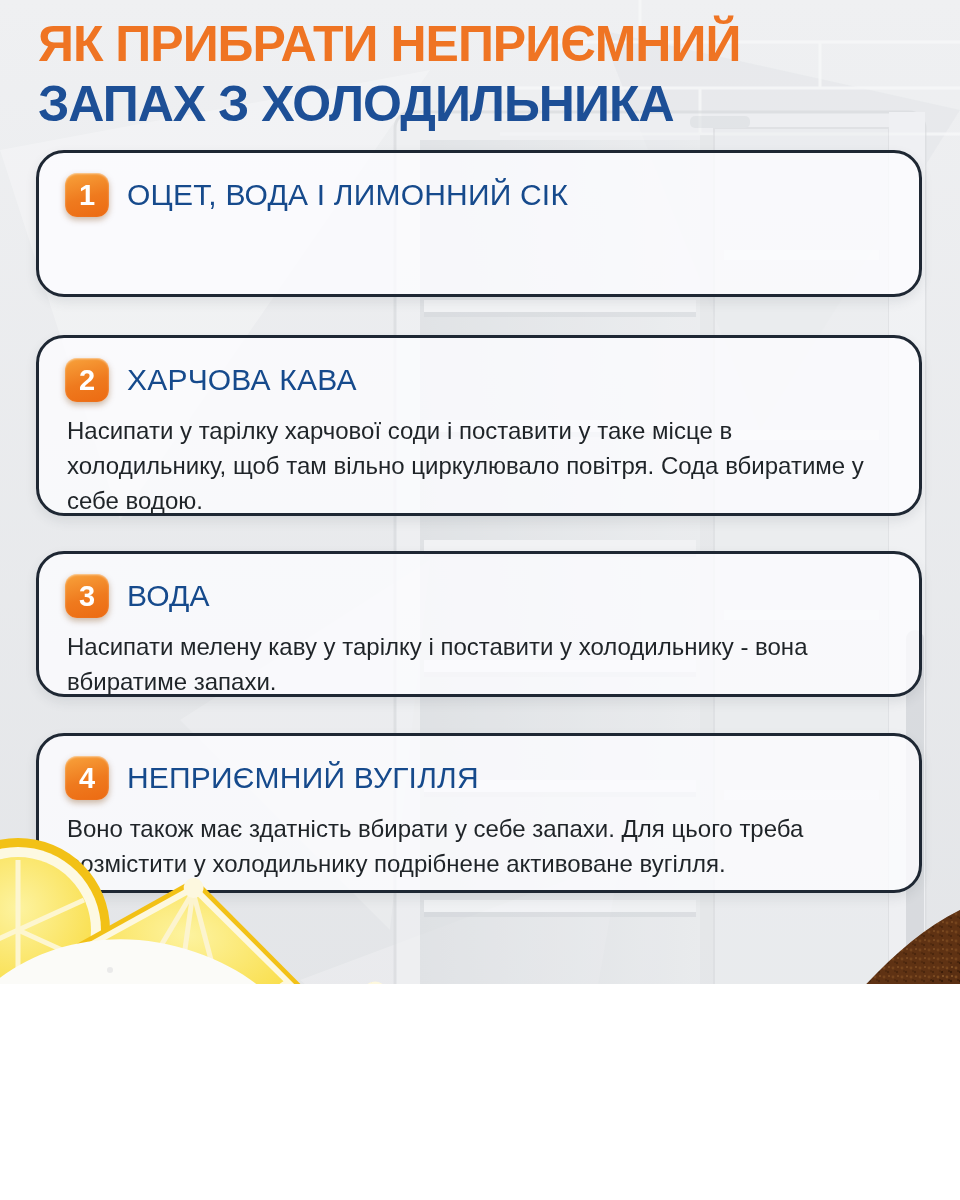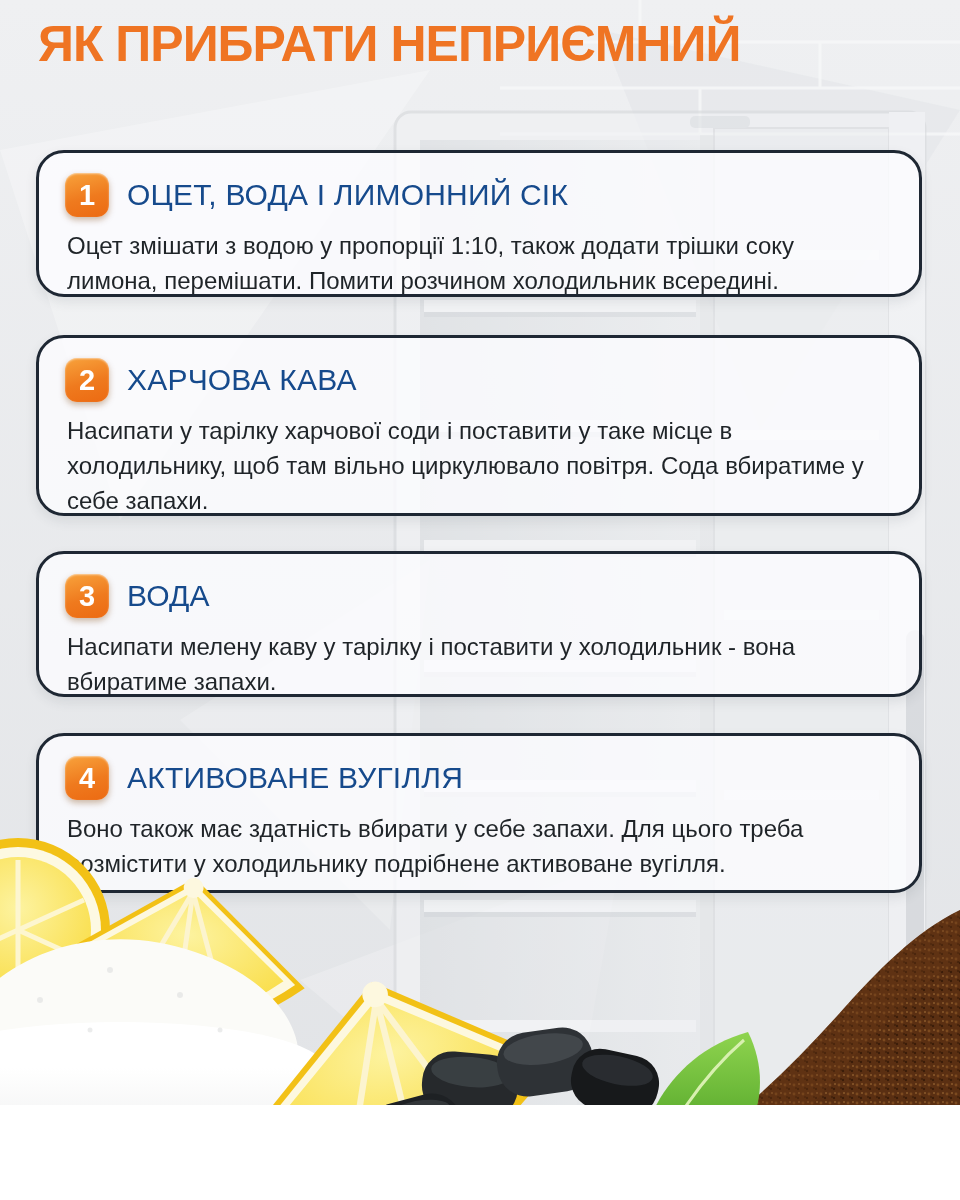--- a/index.html
+++ b/index.html
@@ -1,17 +1,17 @@
 <!DOCTYPE html>
 <html><head>
 <meta charset="utf-8">
 <style>
   html,body{margin:0;padding:0;}
   body{width:960px;height:1200px;overflow:hidden;font-family:"Liberation Sans",sans-serif;}
-  .stage{position:relative;width:960px;height:1105px;background:linear-gradient(180deg,#eef0f2 0%,#e9ebed 45%,#e2e4e7 100%);overflow:hidden;}
+  .stage{position:relative;width:960px;height:984px;background:linear-gradient(180deg,#eef0f2 0%,#e9ebed 45%,#e2e4e7 100%);overflow:hidden;}
   svg{display:block;}
   .layer{position:absolute;left:0;top:0;}
 
   
   .title{position:absolute;left:38px;top:14px;z-index:30;line-height:60px;font-weight:bold;letter-spacing:-1px;}
   .title .l1{display:block;font-size:50px;color:#ef7423;}
   .title .l2{display:block;font-size:50px;color:#1d4f96;}
 
   
   .card{position:absolute;left:36px;width:886px;box-sizing:border-box;
@@ -274,50 +274,50 @@
         </g>
       <g transform="translate(925,332) rotate(15)">
           <ellipse rx="18" ry="12" fill="url(#beanG)"></ellipse>
           <path d="M-12,0 Q0,7 12,0" stroke="#4a2c12" stroke-width="3" fill="none"></path>
         </g>
     </g>
   </svg>
 
   <div class="title">
     <span class="l1">ЯК ПРИБРАТИ НЕПРИЄМНИЙ</span>
+    <span class="l2">ЗАПАХ З ХОЛОДИЛЬНИКА</span>
   </div>
 
   <div class="card" id="card-1">
     <div class="card-head">
       <div class="badge">1</div>
       <div class="card-heading">ОЦЕТ, ВОДА І ЛИМОННИЙ СІК</div>
     </div>
-    <div class="card-body">Оцет змішати з водою у пропорції 1:10, також додати трішки соку лимона, перемішати. Помити розчином холодильник всередині.</div>
   </div>
 
   <div class="card" id="card-2">
     <div class="card-head">
       <div class="badge">2</div>
       <div class="card-heading">ХАРЧОВА КАВА</div>
     </div>
-    <div class="card-body">Насипати у тарілку харчової соди і поставити у таке місце в холодильнику, щоб там вільно циркулювало повітря. Сода вбиратиме у себе запахи.</div>
+    <div class="card-body">Насипати у тарілку харчової соди і поставити у таке місце в холодильнику, щоб там вільно циркулювало повітря. Сода вбиратиме у себе водою.</div>
   </div>
 
   <div class="card" id="card-3">
     <div class="card-head">
       <div class="badge">3</div>
       <div class="card-heading">ВОДА</div>
     </div>
-    <div class="card-body">Насипати мелену каву у тарілку і поставити у холодильник - вона вбиратиме запахи.</div>
+    <div class="card-body">Насипати мелену каву у тарілку і поставити у холодильнику - вона вбиратиме запахи.</div>
   </div>
 
   <div class="card" id="card-4">
     <div class="card-head">
       <div class="badge">4</div>
-      <div class="card-heading">АКТИВОВАНЕ ВУГІЛЛЯ</div>
+      <div class="card-heading">НЕПРИЄМНИЙ ВУГІЛЛЯ</div>
     </div>
     <div class="card-body">Воно також має здатність вбирати у себе запахи. Для цього треба розмістити у холодильнику подрібнене активоване вугілля.</div>
   </div>
 
   <div class="logo">
     <span class="p1">Оцет</span><span class="p2">ред</span>
   </div>
 
 </div>
 

